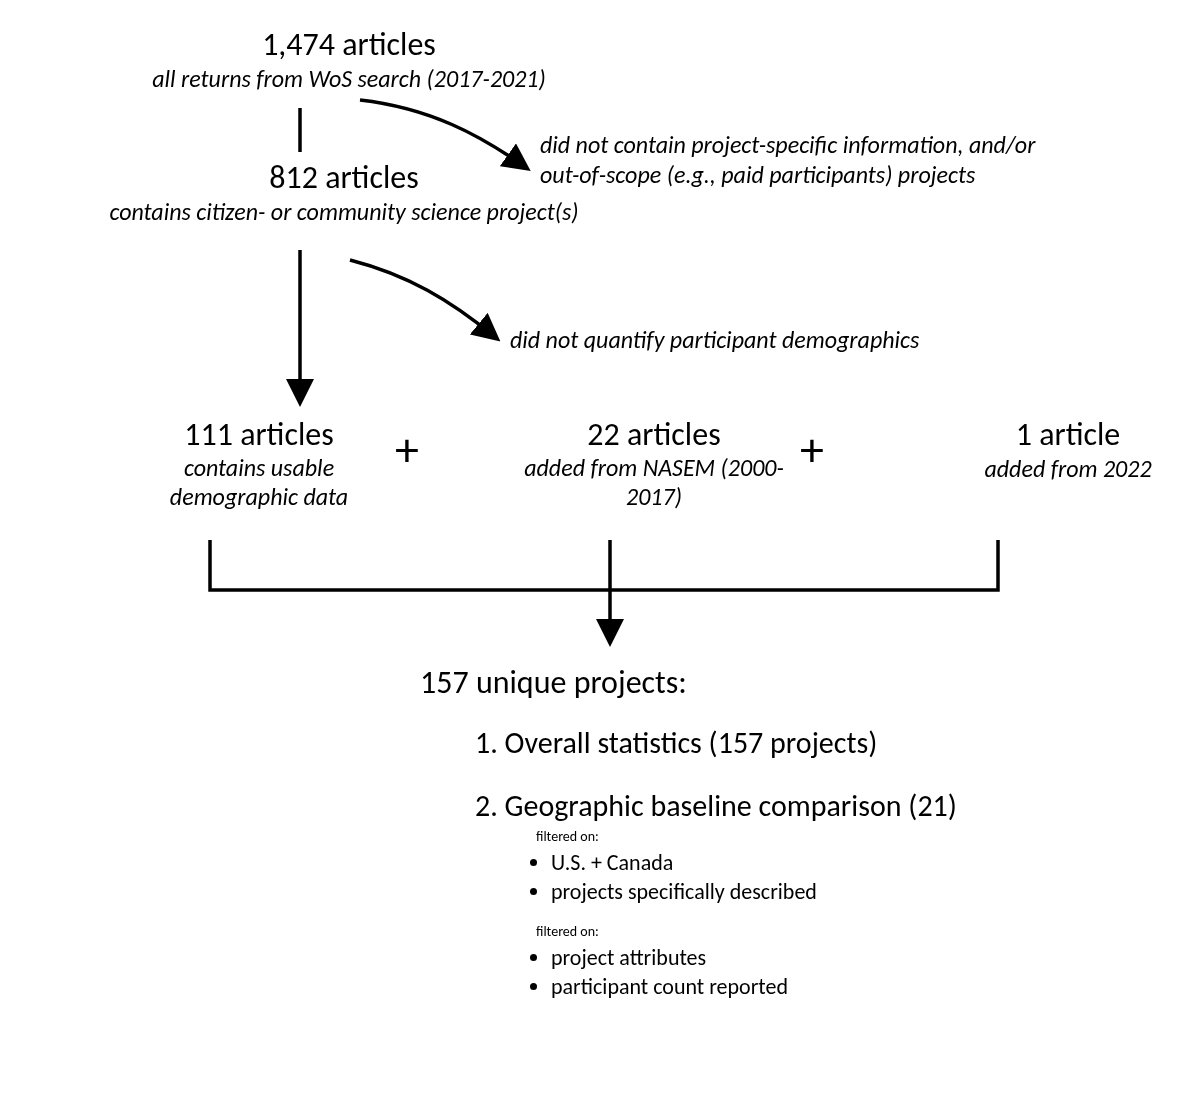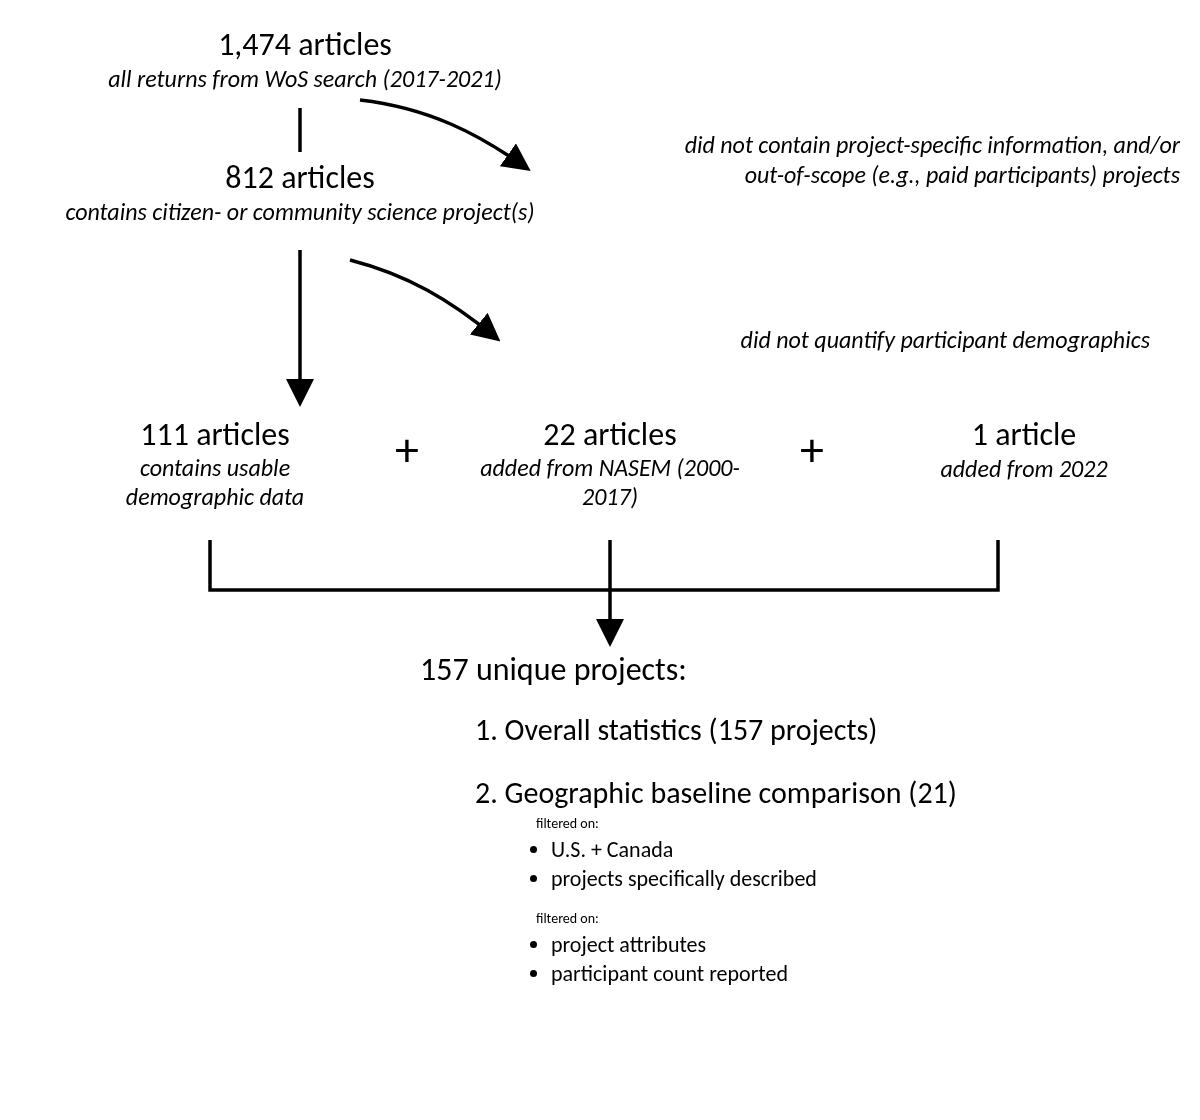--- a/index.html
+++ b/index.html
@@ -1,23 +1,23 @@
 <!DOCTYPE html>
 <html><head>
   <meta charset="utf-8">
   <style>
     body { margin: 0; padding: 0; background: white; font-family: "Segoe UI", Calibri, Arial, sans-serif; color: #000; }
     .canvas { position: relative; width: 1200px; height: 1120px; }
-    .node { position: absolute; text-align: center; }
+    .node { position: absolute; text-align: center; margin-left: 44px; }
     .node .title { font-size: 32px; font-weight: 400; }
     .node .sub   { font-size: 24px; font-style: italic; font-weight: 400; }
-    .exclude { position: absolute; font-size: 24px; font-style: italic; text-align: right; line-height: 1.25; }
+    .exclude { position: absolute; font-size: 24px; font-style: italic; text-align: left; line-height: 1.25; }
     .plus { position: absolute; font-size: 48px; font-weight: 400; }
     .outcomes { position: absolute; text-align: left; }
-    .outcomes .h { font-size: 32px; margin-bottom: 22px; }
+    .outcomes .h { font-size: 32px; margin-bottom: 22px; margin-top: 13px; }
     .outcomes .item { font-size: 30px; margin-top: 10px; }
     .outcomes .filt { font-size: 14px; margin-left: 61px; margin-top: 4px; }
     .outcomes ul { margin: 4px 0 18px 60px; padding: 0; }
     .outcomes li { font-size: 22px; list-style: disc; margin: 2px 16px; }
     svg.arrows { position: absolute; left: 0; top: 0; width: 1200px; height: 1120px; }
     svg .stroke { fill: none; stroke: #000; stroke-width: 3.5; }
   </style>
 </head>
 <body>
 

